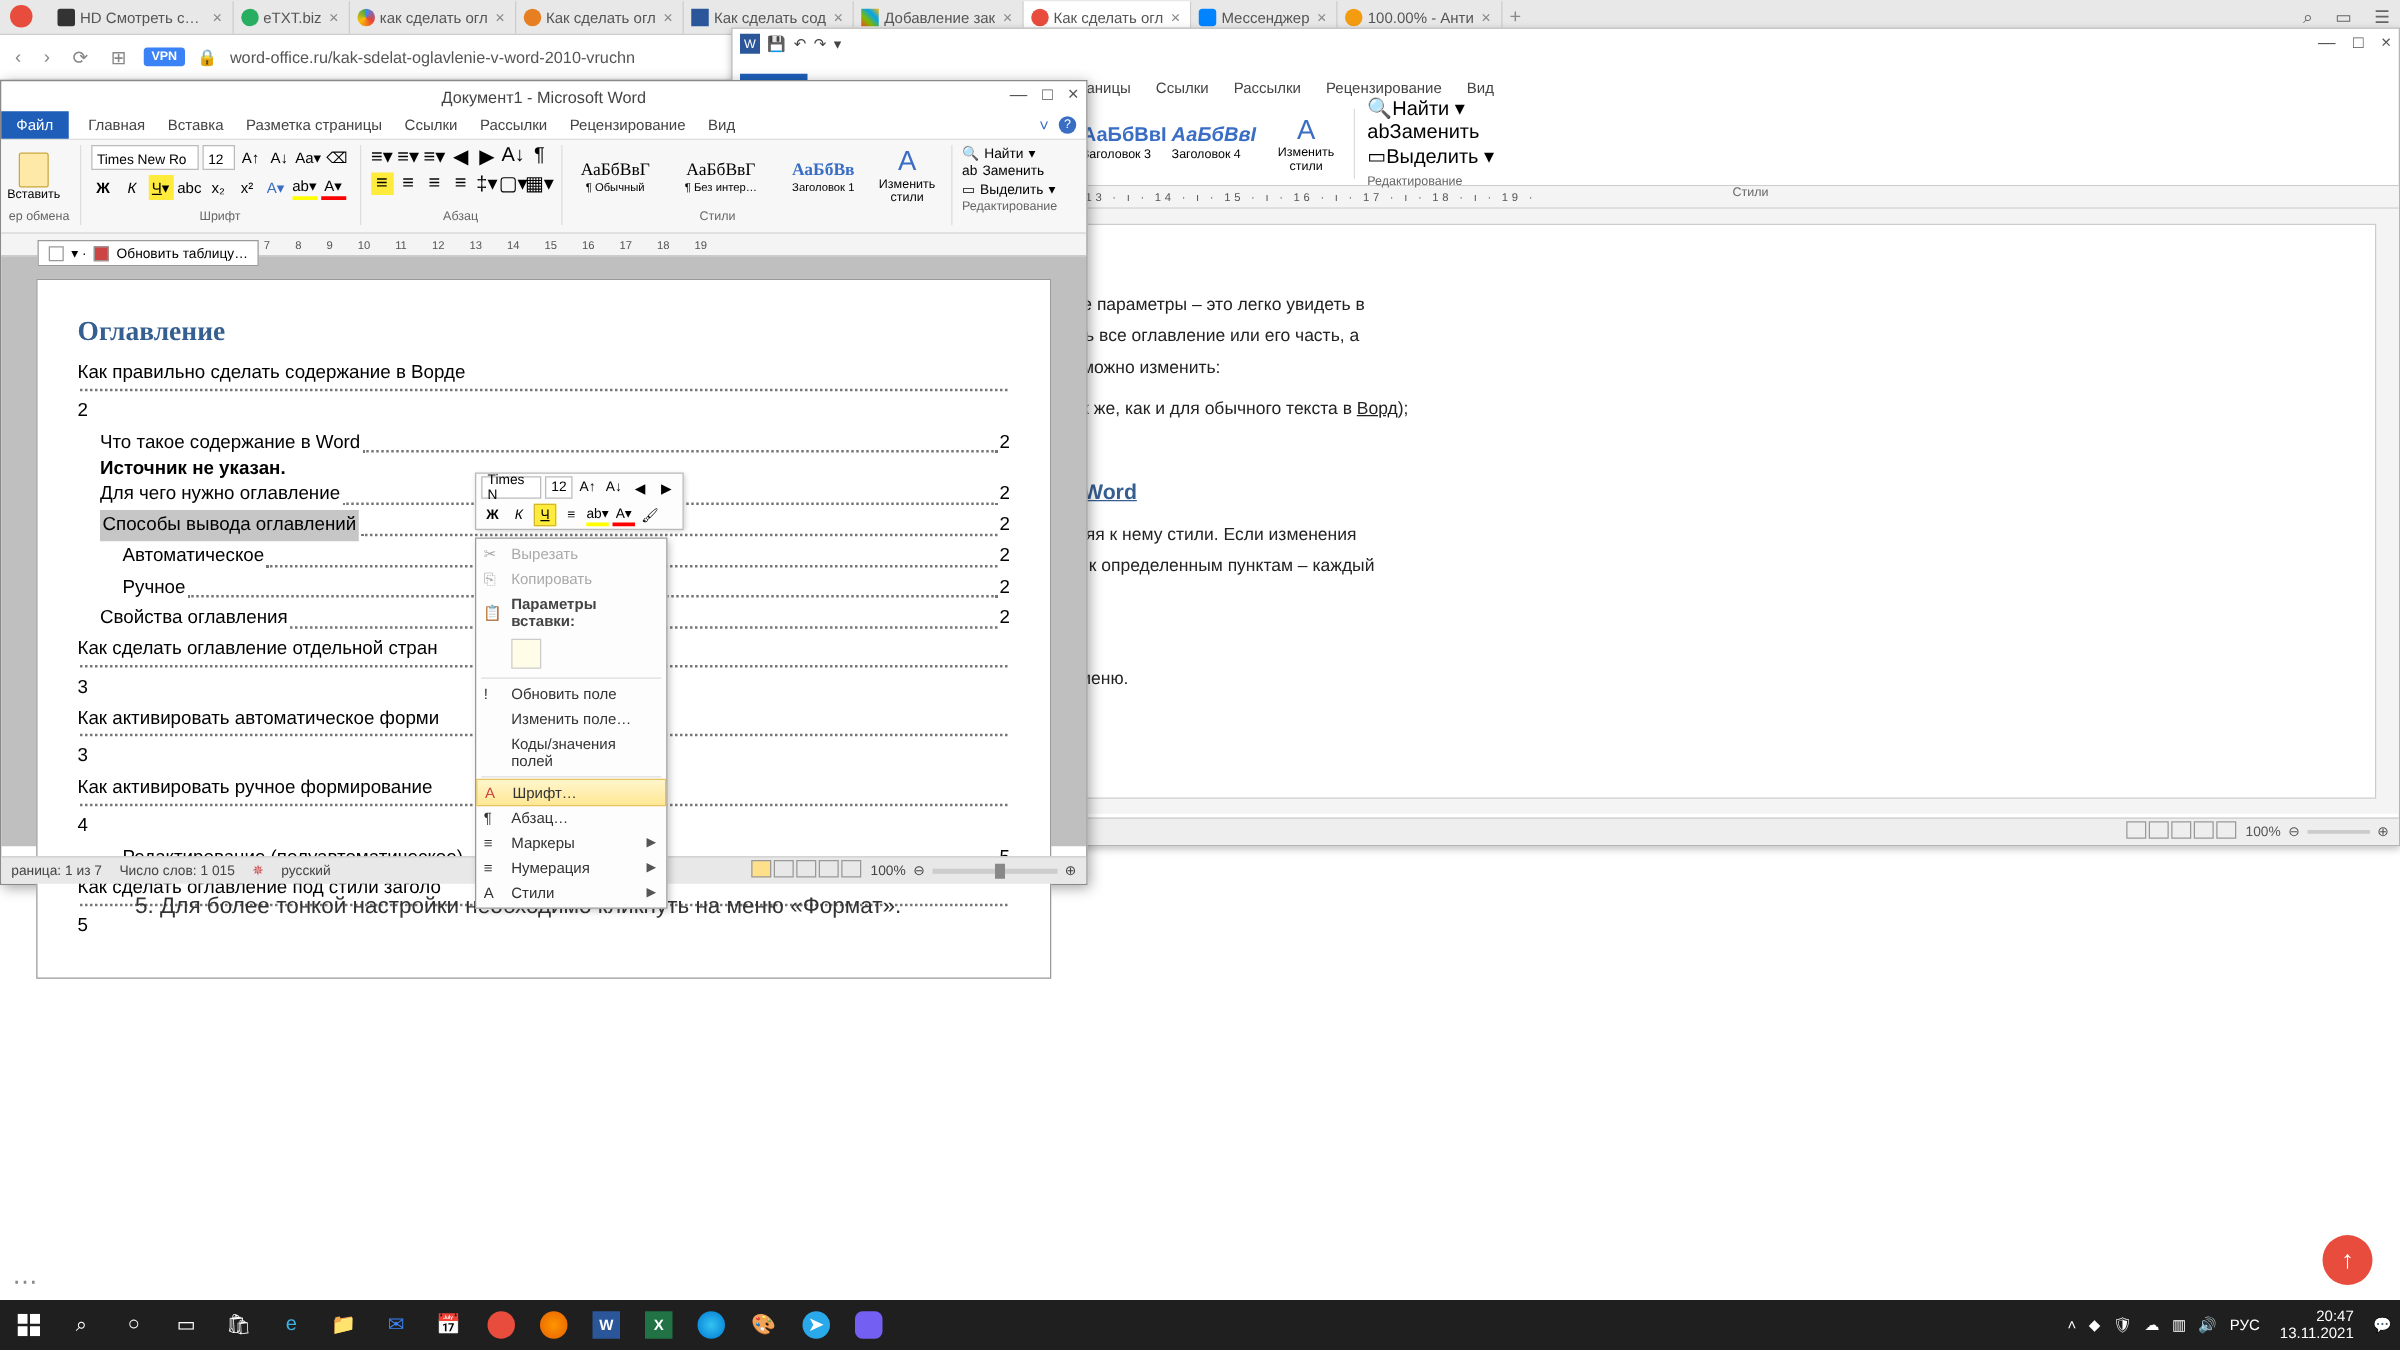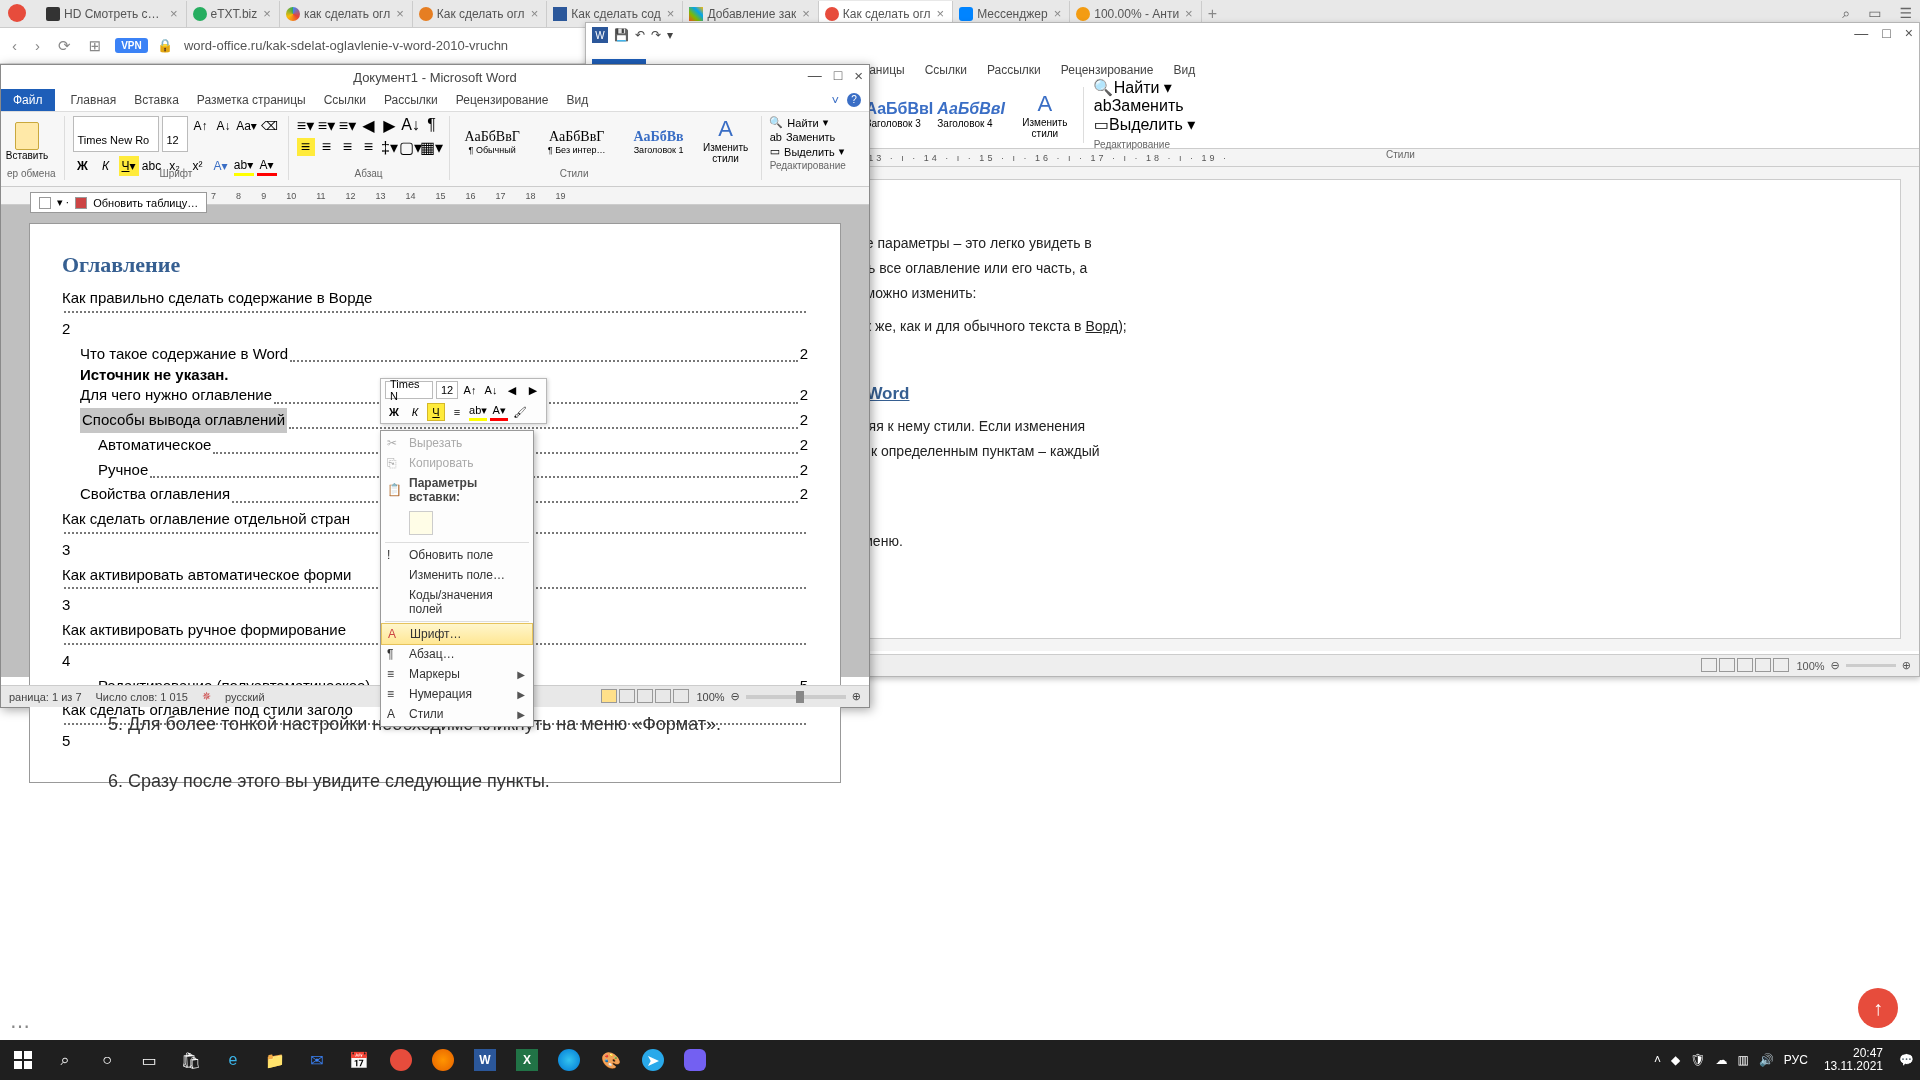--- a/index.html
+++ b/index.html
@@ -48,21 +48,21 @@
 .word-front .menubar .file-tab { background: #1e5eb8; color: #fff; padding: 4px 12px; }
 .word-front .menubar .tab-item { padding: 2px 2px; }
 .word-front .menubar .tab-item.active { border-bottom:0; }
 .word-front .menubar-right{ margin-left:auto; display:flex; gap:8px; padding-right:8px; color:#3a6ec5; font-size:13px;}
 .word-front .ribbon { height: 76px; border-top: 1px solid #ddd; border-bottom: 1px solid #ccc; display: flex; align-items: flex-start; padding: 4px 6px; gap: 4px; background: #f7f7f7; }
 .word-front .ribbon .group { display: flex; flex-direction: column; height: 68px; }
 .word-front .ribbon .group-body { display: flex; gap: 14px; align-items: center; height:50px;}
 .word-front .ribbon .group-label { font-size: 10px; color: #666; text-align: center; padding-top:2px;}
 .word-front .ribbon .sep { width: 1px; height: 64px; background: #ddd; margin: 0 4px; }
 .word-front .ribbon .btn { width: 20px; height: 20px; display: inline-flex; align-items: center; justify-content: center; font-size: 12px; }
-.word-front .ribbon .font-box { border: 1px solid #bbb; background: #fff; padding: 17px 4px; font-size: 11px; height:20px;}
+.word-front .ribbon .font-box { border: 1px solid #bbb; background: #fff; padding: 5px 4px; font-size: 11px; height:20px;}
 .word-front .ribbon .paste-big { width: 40px; height: 50px; display: flex; flex-direction: column; align-items: center; justify-content: center; font-size: 10px; }
 .word-front .ribbon .paste-big .clip-icon{ width:24px; height:28px; background:#ffe9a8; border:1px solid #c9a83d; border-radius:2px;}
 .word-front .ribbon .style-box { border: 1px solid transparent; padding: 2px 6px; font-size: 12px; text-align: center; min-width: 62px; }
 .word-front .ribbon .style-box .sample { font-family: Cambria, serif; font-size: 14px; }
 .word-front .ribbon .style-box.blue .sample{ color:#3a6ec5;}
 .word-front .ribbon .edit-col { display: flex; flex-direction: column; gap: 2px; font-size: 11px; }
 .word-front .ribbon .edit-col .row{ display:flex; align-items:center; gap:4px;}
 .word-front .ruler { height: 18px; background: #f4f4f4; border-bottom: 1px solid #ccc; font-size: 9px; color: #555; display:flex; align-items:center; padding-left:60px; gap:20px;}
 .word-front .doc-area { background: #bfbfbf; padding: 18px 28px 0 28px; height: 472px; overflow: visible; position: relative; }
 .word-front .page { background: #fff; border: 1px solid #999; padding: 28px 32px; min-height: 440px; position: relative; font-family: "Times New Roman", serif; }
@@ -598,21 +598,20 @@
     </div>
   <div class="item">
       <span class="ico">A</span>
       <span>Стили</span>
       <span class="arrow">▶</span>
     </div>
 </div>
 
 <div class="web-content">
   <p>5. Для более тонкой настройки необходимо кликнуть на меню «Формат».</p>
-  <p>6. Сразу после этого вы увидите следующие пункты.</p>
 </div>
 
 <div class="scroll-top">↑</div>
 <div class="opera-menu">⋯</div>
 
 <div class="taskbar">
   <div class="tb-icon">
       <svg width="18" height="18" viewBox="0 0 18 18">
         <rect width="8" height="8" fill="#fff"></rect>
         <rect x="10" width="8" height="8" fill="#fff"></rect>

